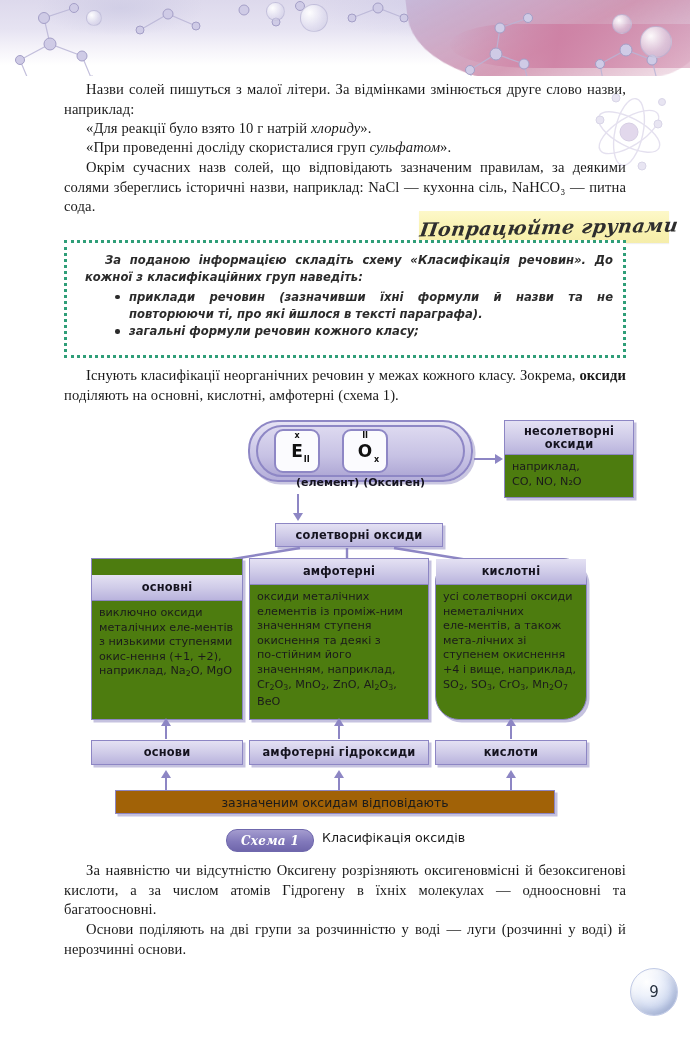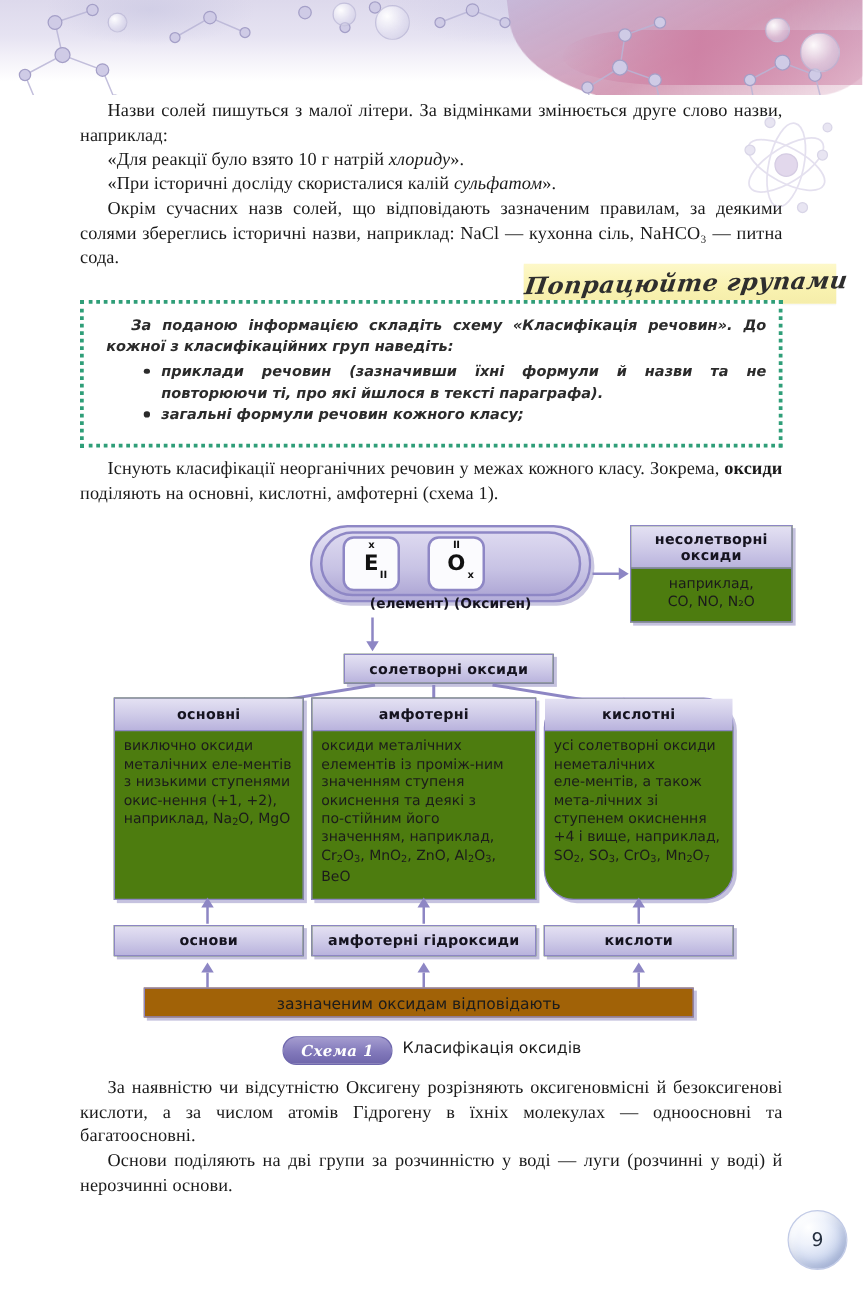--- a/index.html
+++ b/index.html
@@ -112,21 +112,21 @@
     display:flex;align-items:center;justify-content:center;
     font-family:"DejaVu Sans",sans-serif;
     font-weight:bold;font-size:11.4px;color:#15131f;
     letter-spacing:.2px;text-align:center;line-height:13px;
   }
   .vio-body{
     font-family:"DejaVu Sans",sans-serif;
     font-size:11.2px;line-height:14.6px;color:#1b1b1b;
     padding:5px 7px 4px 7px;box-sizing:border-box;
   }
-  .vio-body.center{text-align:center;}
+  .vio-body.center{}
 
   
   .capsule{
     position:absolute;left:248px;top:2px;width:225px;height:62px;
     border:2px solid #8e87c5;border-radius:30px;
     background:linear-gradient(180deg,#e6e3f4 0%, #cfcbe9 45%, #b5afda 100%);
     box-shadow:2.5px 2.5px 0 rgba(150,144,196,.5);
     box-sizing:border-box;
   }
   .capsule2{
@@ -259,21 +259,21 @@
 
 <div class="content">
 
   <p class="body ind" style="left:64px;top:80px;width:562px;">Назви солей пишуться з малої літери. За відмінками змінюється друге слово назви, наприклад:</p>
 
   <p class="body" style="left:86px;top:119px;width:540px;">
     <span>«Для реакції було взято 10 г натрій </span><i>хлориду</i><span>».</span>
   </p>
 
   <p class="body" style="left:86px;top:138px;width:540px;">
-    <span>«При історичні досліду скористалися калій </span><i>сульфатом</i><span>».</span>
+    <span>«При проведенні досліду скористалися груп </span><i>сульфатом</i><span>».</span>
   </p>
 
   <p class="body ind" style="left:64px;top:158px;width:562px;">Окрім сучасних назв солей, що відповідають зазначеним правилам, за деякими солями збереглись історичні назви, наприклад: NaCl — кухонна сіль, NaHCO₃ — питна сода.</p>
 
   <div class="banner"></div>
   <div class="banner-text">Попрацюйте групами</div>
 
   <div class="taskbox">
     <div class="tb-text">
       <span class="lead">За поданою інформацією складіть схему «Класифікація речовин». До кожної з класифікаційних груп наведіть:</span>
@@ -332,21 +332,21 @@
     <svg style="position:absolute;left:0;top:128px;width:690px;height:36px;">
       <line x1="347" y1="2" x2="347" y2="22" stroke="#8d86c4" stroke-width="2.4"></line>
       <polygon points="341.5,20 352.5,20 347,30" fill="#8d86c4"></polygon>
       <line x1="300" y1="2" x2="190" y2="20" stroke="#8d86c4" stroke-width="2.4"></line>
       <polygon points="196,12 196,26 182,23" fill="#8d86c4"></polygon>
       <line x1="394" y1="2" x2="505" y2="20" stroke="#8d86c4" stroke-width="2.4"></line>
       <polygon points="499,12 499,26 513,23" fill="#8d86c4"></polygon>
     </svg>
 
     <div class="vio-box" style="left:91px;top:140px;width:152px;height:162px;padding:0;">
-      <div class="vio-head" style="height:26px;width:100%;">основні</div>
+      <div class="vio-head" style="height:26px;width:100%;margin-top:16px;">основні</div>
       <div class="vio-body">
         виключно оксиди металічних еле‑ментів з низькими ступенями окис‑нення (+1, +2), наприклад, Na<sub>2</sub>O, MgO
       </div>
     </div>
 
     <div class="vio-box" style="left:249px;top:140px;width:180px;height:162px;padding:0;">
       <div class="vio-head" style="height:26px;width:100%;">амфотерні</div>
       <div class="vio-body">
         оксиди металічних елементів із проміж‑ним значенням ступеня окиснення та деякі з по‑стійним його значенням, наприклад, Cr<sub>2</sub>O<sub>3</sub>, MnO<sub>2</sub>, ZnO, Al<sub>2</sub>O<sub>3</sub>, BeO
       </div>

